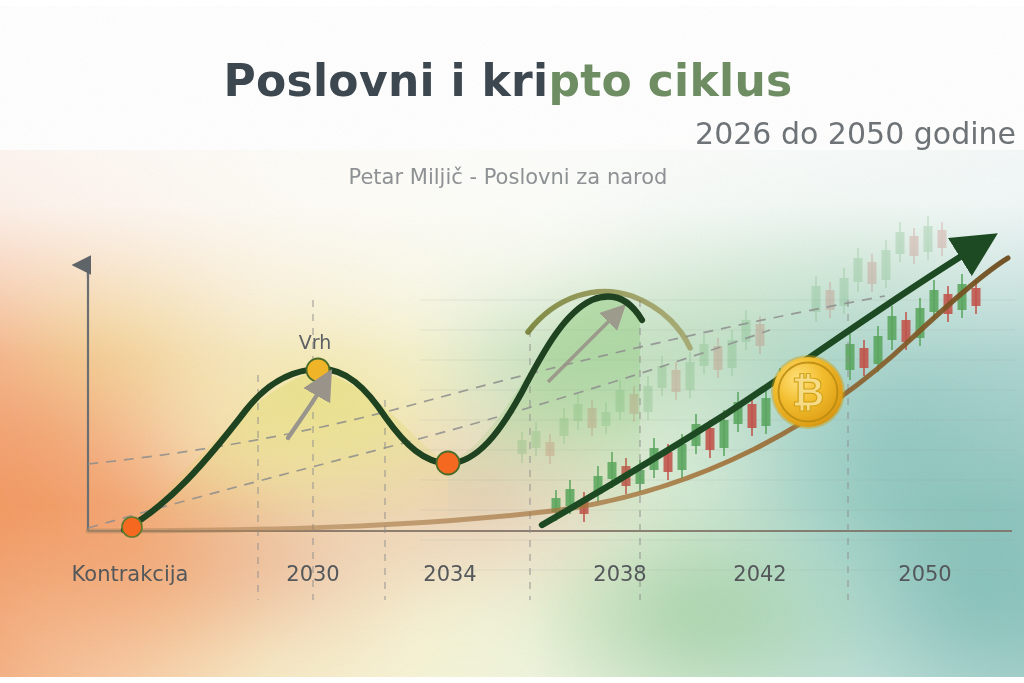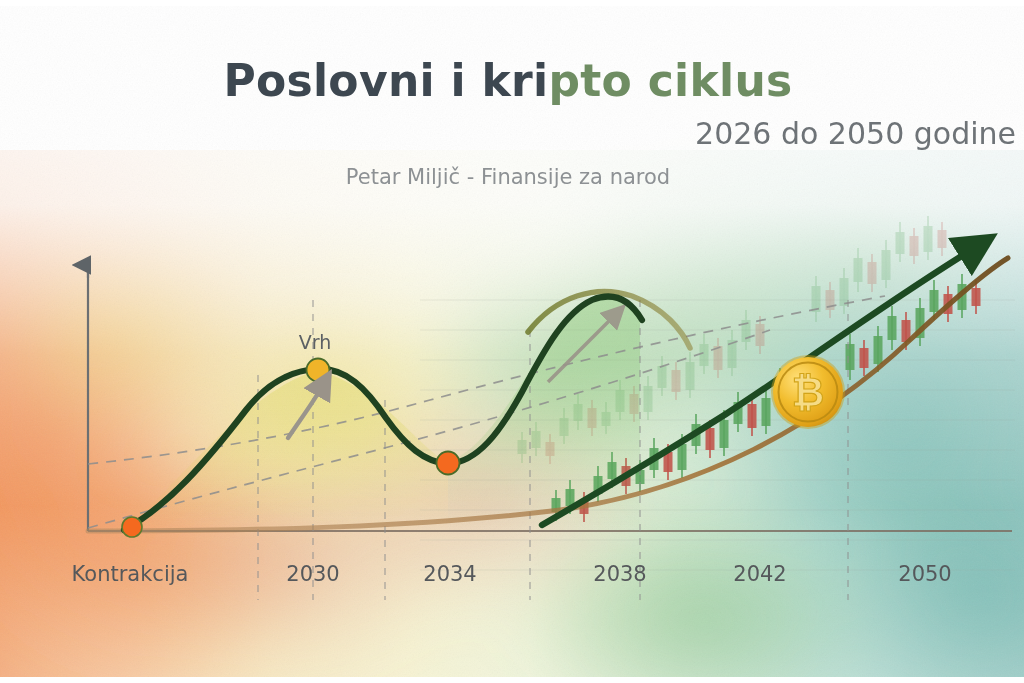--- a/index.html
+++ b/index.html
@@ -439,16 +439,16 @@
         <text class="axlabel" x="760" y="581" text-anchor="middle">2042</text>
         <text class="axlabel" x="925" y="581" text-anchor="middle">2050</text>
       </g>
   </svg>
 
   <div class="titleblock">
     <div class="t-main">
       <span class="a">Poslovni i kri</span><span class="b">pto ciklus</span>
     </div>
     <div class="t-sub">2026 do 2050 godine</div>
-    <div class="t-auth">Petar Miljič - Finansije za narod</div>
+    <div class="t-auth">Petar Miljič - Poslovni za narod</div>
   </div>
 
 </div>
 
 </body></html>

